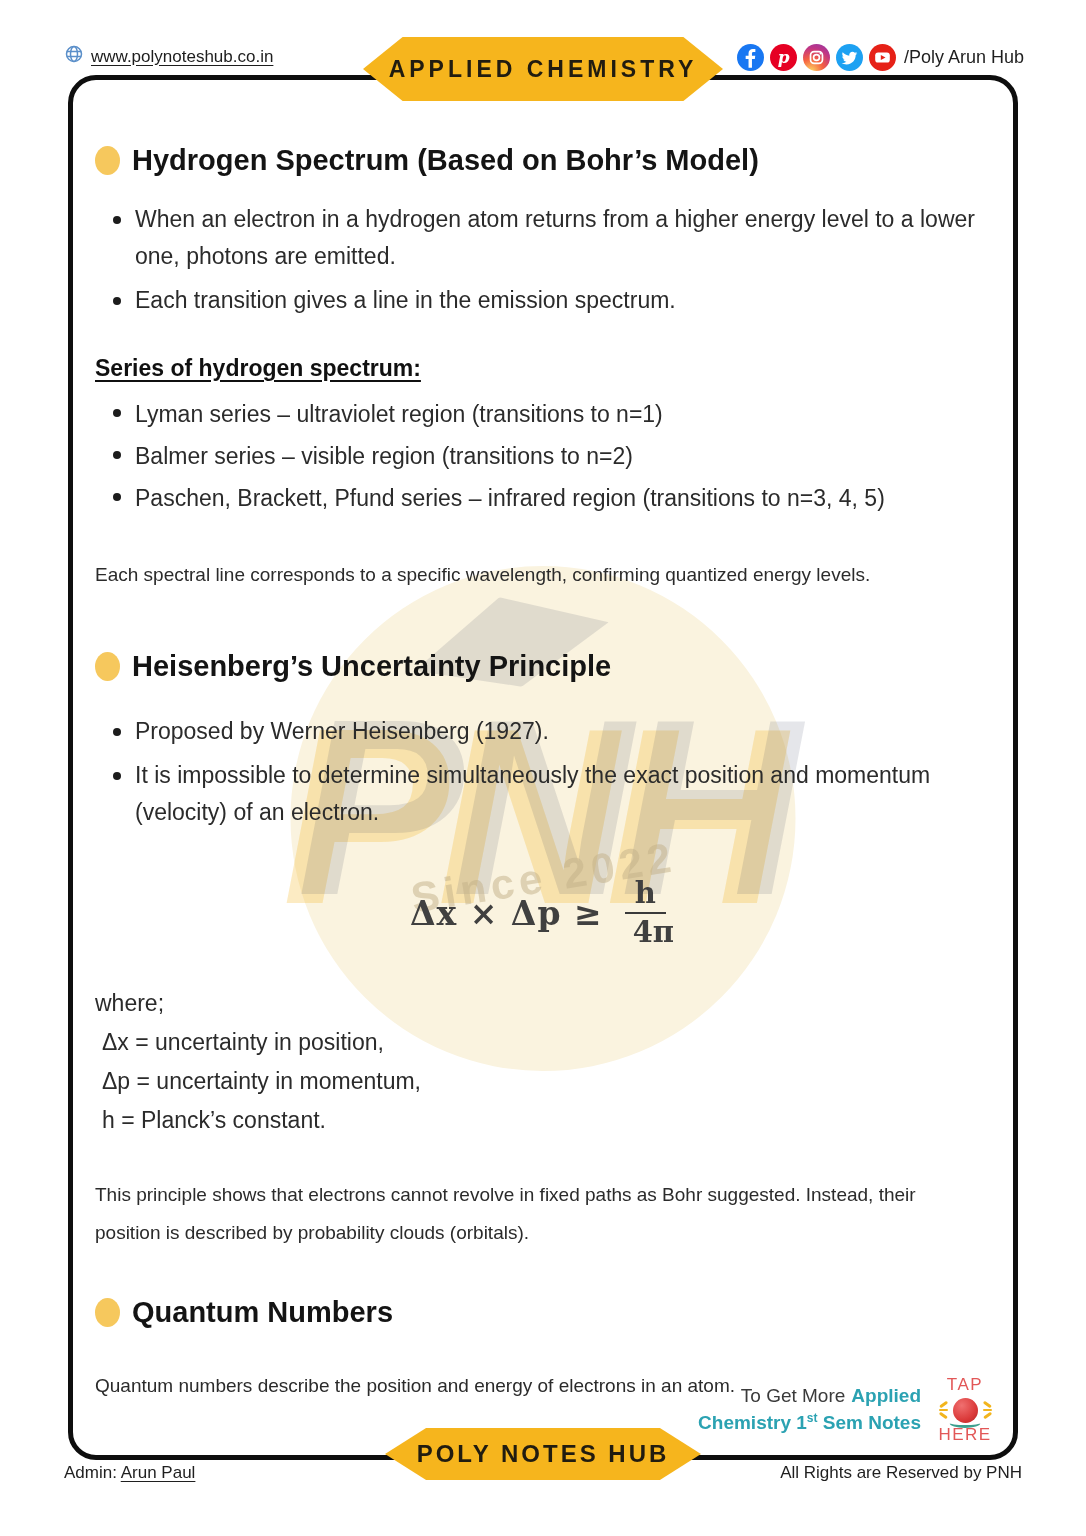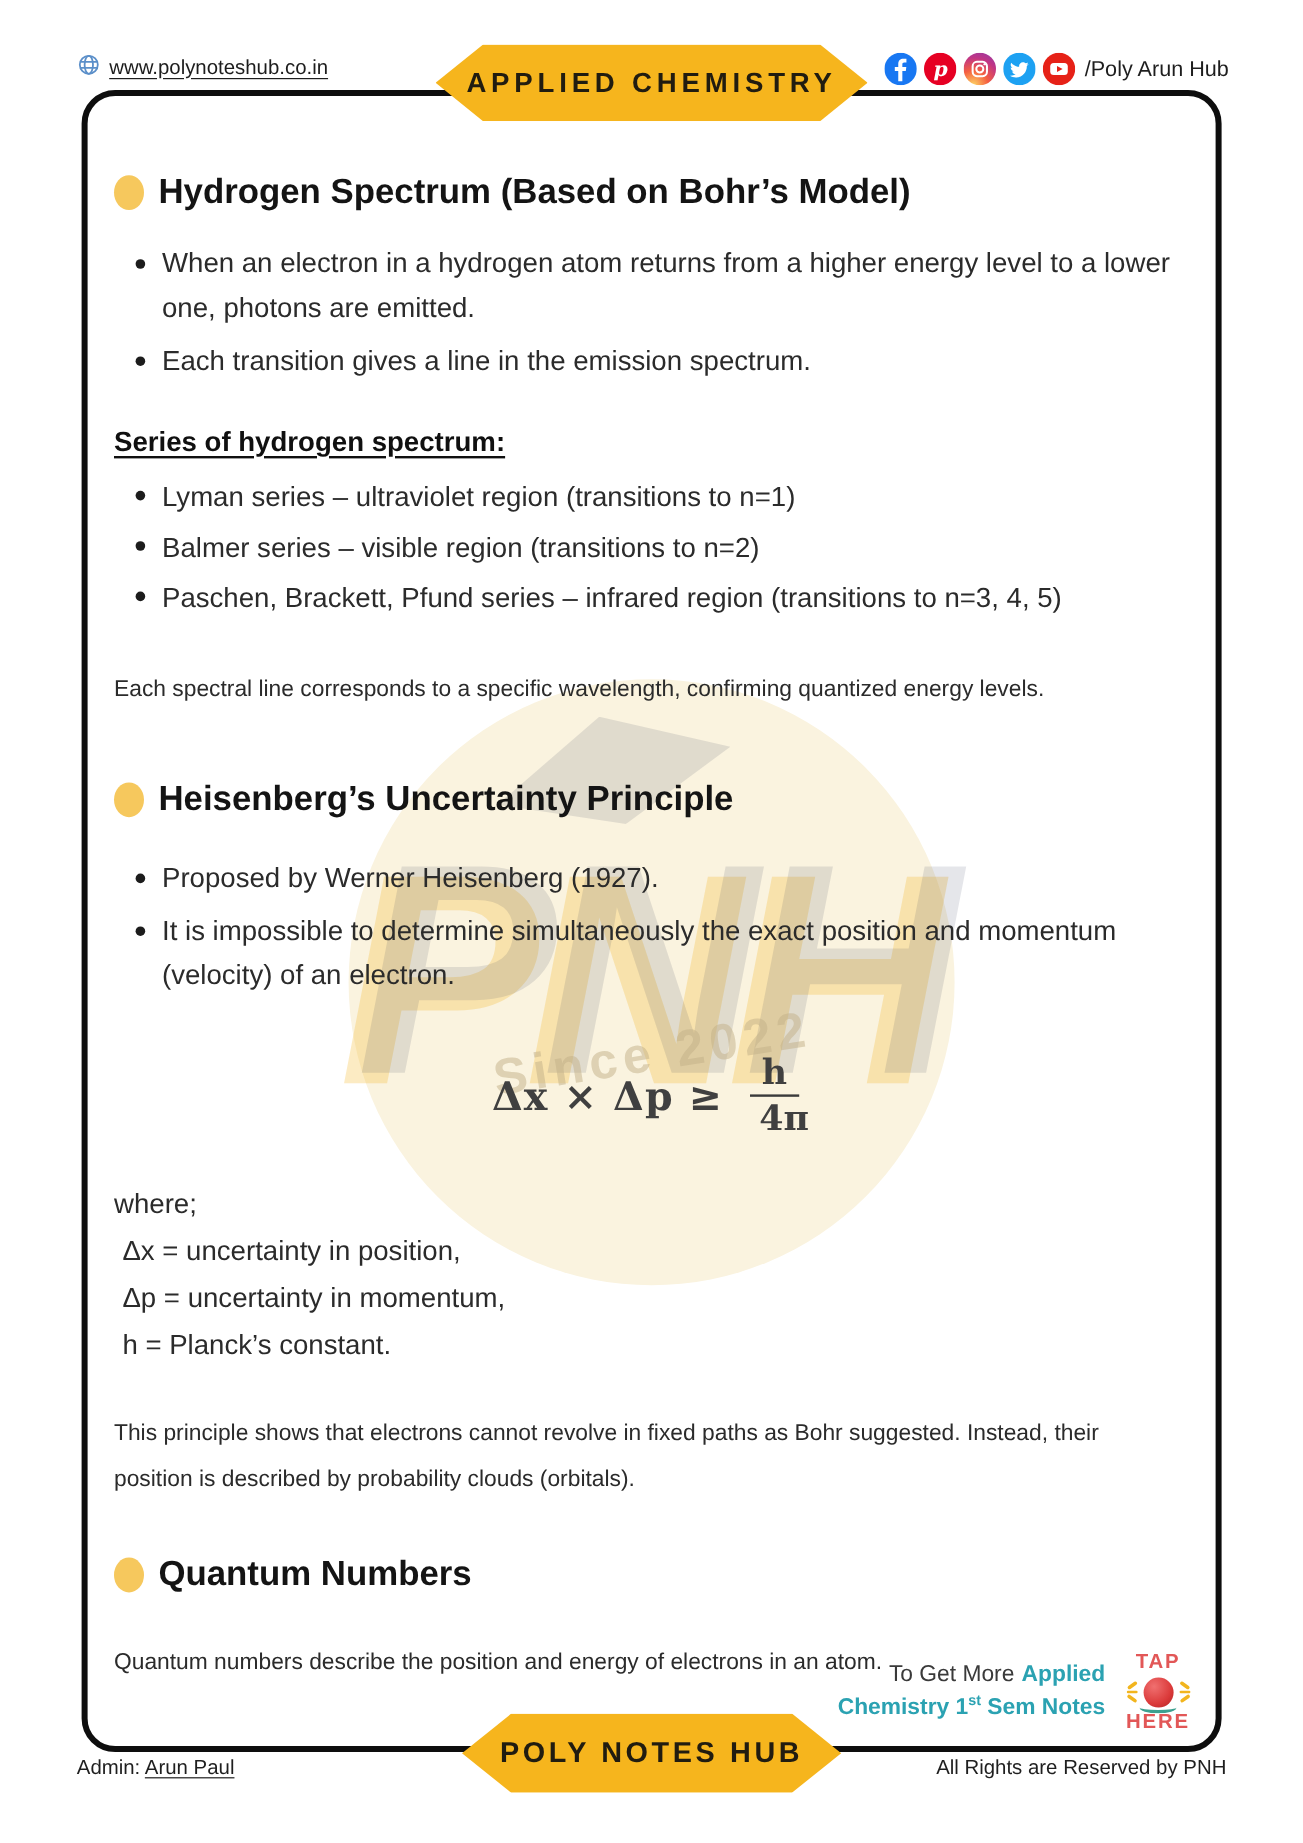--- a/index.html
+++ b/index.html
@@ -66,36 +66,36 @@
   .sec-3 .para { margin-top:38px; }
 
   
   .cta { position:absolute; right:16px; bottom:10px; display:flex; align-items:center; gap:12px; z-index:3; }
   .cta-text { text-align:right; font-size:19px; line-height:1.4; color:#3a3a3a; }
   .cta-line1 { display:flex; justify-content:flex-end; gap:6px; }
   .cta-highlight { color:#2BA2B2; font-weight:700; }
   .cta-line2 { color:#2BA2B2; font-weight:700; }
   .cta-line2 sup { font-size:12px; }
   .tap-here { display:flex; flex-direction:column; align-items:center; width:64px; cursor:pointer; }
-  .tap-word, .here-word { color:#E25757; font-weight:700; font-size:17px; letter-spacing:1.5px; }
+  .tap-word, .here-word { color:#E25757; font-weight:400; font-size:17px; letter-spacing:1.5px; }
   .tap-mid { position:relative; height:30px; display:flex; align-items:center; gap:5px; }
   .tap-ball { width:25px; height:25px; border-radius:50%;
               background:radial-gradient(circle at 35% 30%, #F07070 0%, #DB3A3A 60%, #AF2121 100%); }
   .ball-base { position:absolute; left:50%; bottom:-3px; transform:translateX(-50%); width:31px; height:10px;
                border-bottom:3px solid #3DA08F; border-radius:0 0 50% 50%; }
   .spark-set { display:flex; flex-direction:column; gap:3px; }
   .spark { width:9px; height:2.5px; background:#F2B51E; border-radius:2px; }
   .spark-set.left .spark:nth-child(1) { transform:rotate(-35deg); }
   .spark-set.left .spark:nth-child(3) { transform:rotate(35deg); }
   .spark-set.right .spark:nth-child(1) { transform:rotate(35deg); }
   .spark-set.right .spark:nth-child(3) { transform:rotate(-35deg); }
 
   
   .banner-bottom { position:absolute; top:1428px; left:50%; transform:translateX(-50%);
-                   width:316px; height:66px; font-size:24px; letter-spacing:3px; z-index:6;
+                   width:316px; height:52px; font-size:24px; letter-spacing:3px; z-index:6;
                    clip-path:polygon(0 50%, 13% 0, 87% 0, 100% 50%, 87% 100%, 13% 100%); }
   .admin-line { position:absolute; top:1463px; left:64px; font-size:17px; color:#1f1f1f; z-index:6; }
   .admin-name { text-decoration:underline; text-underline-offset:3px; cursor:pointer; }
   .rights-line { position:absolute; top:1463px; right:64px; font-size:17px; color:#1f1f1f; z-index:6; }
 </style>
 </head>
 <body>
 
 <div class="page">
 

